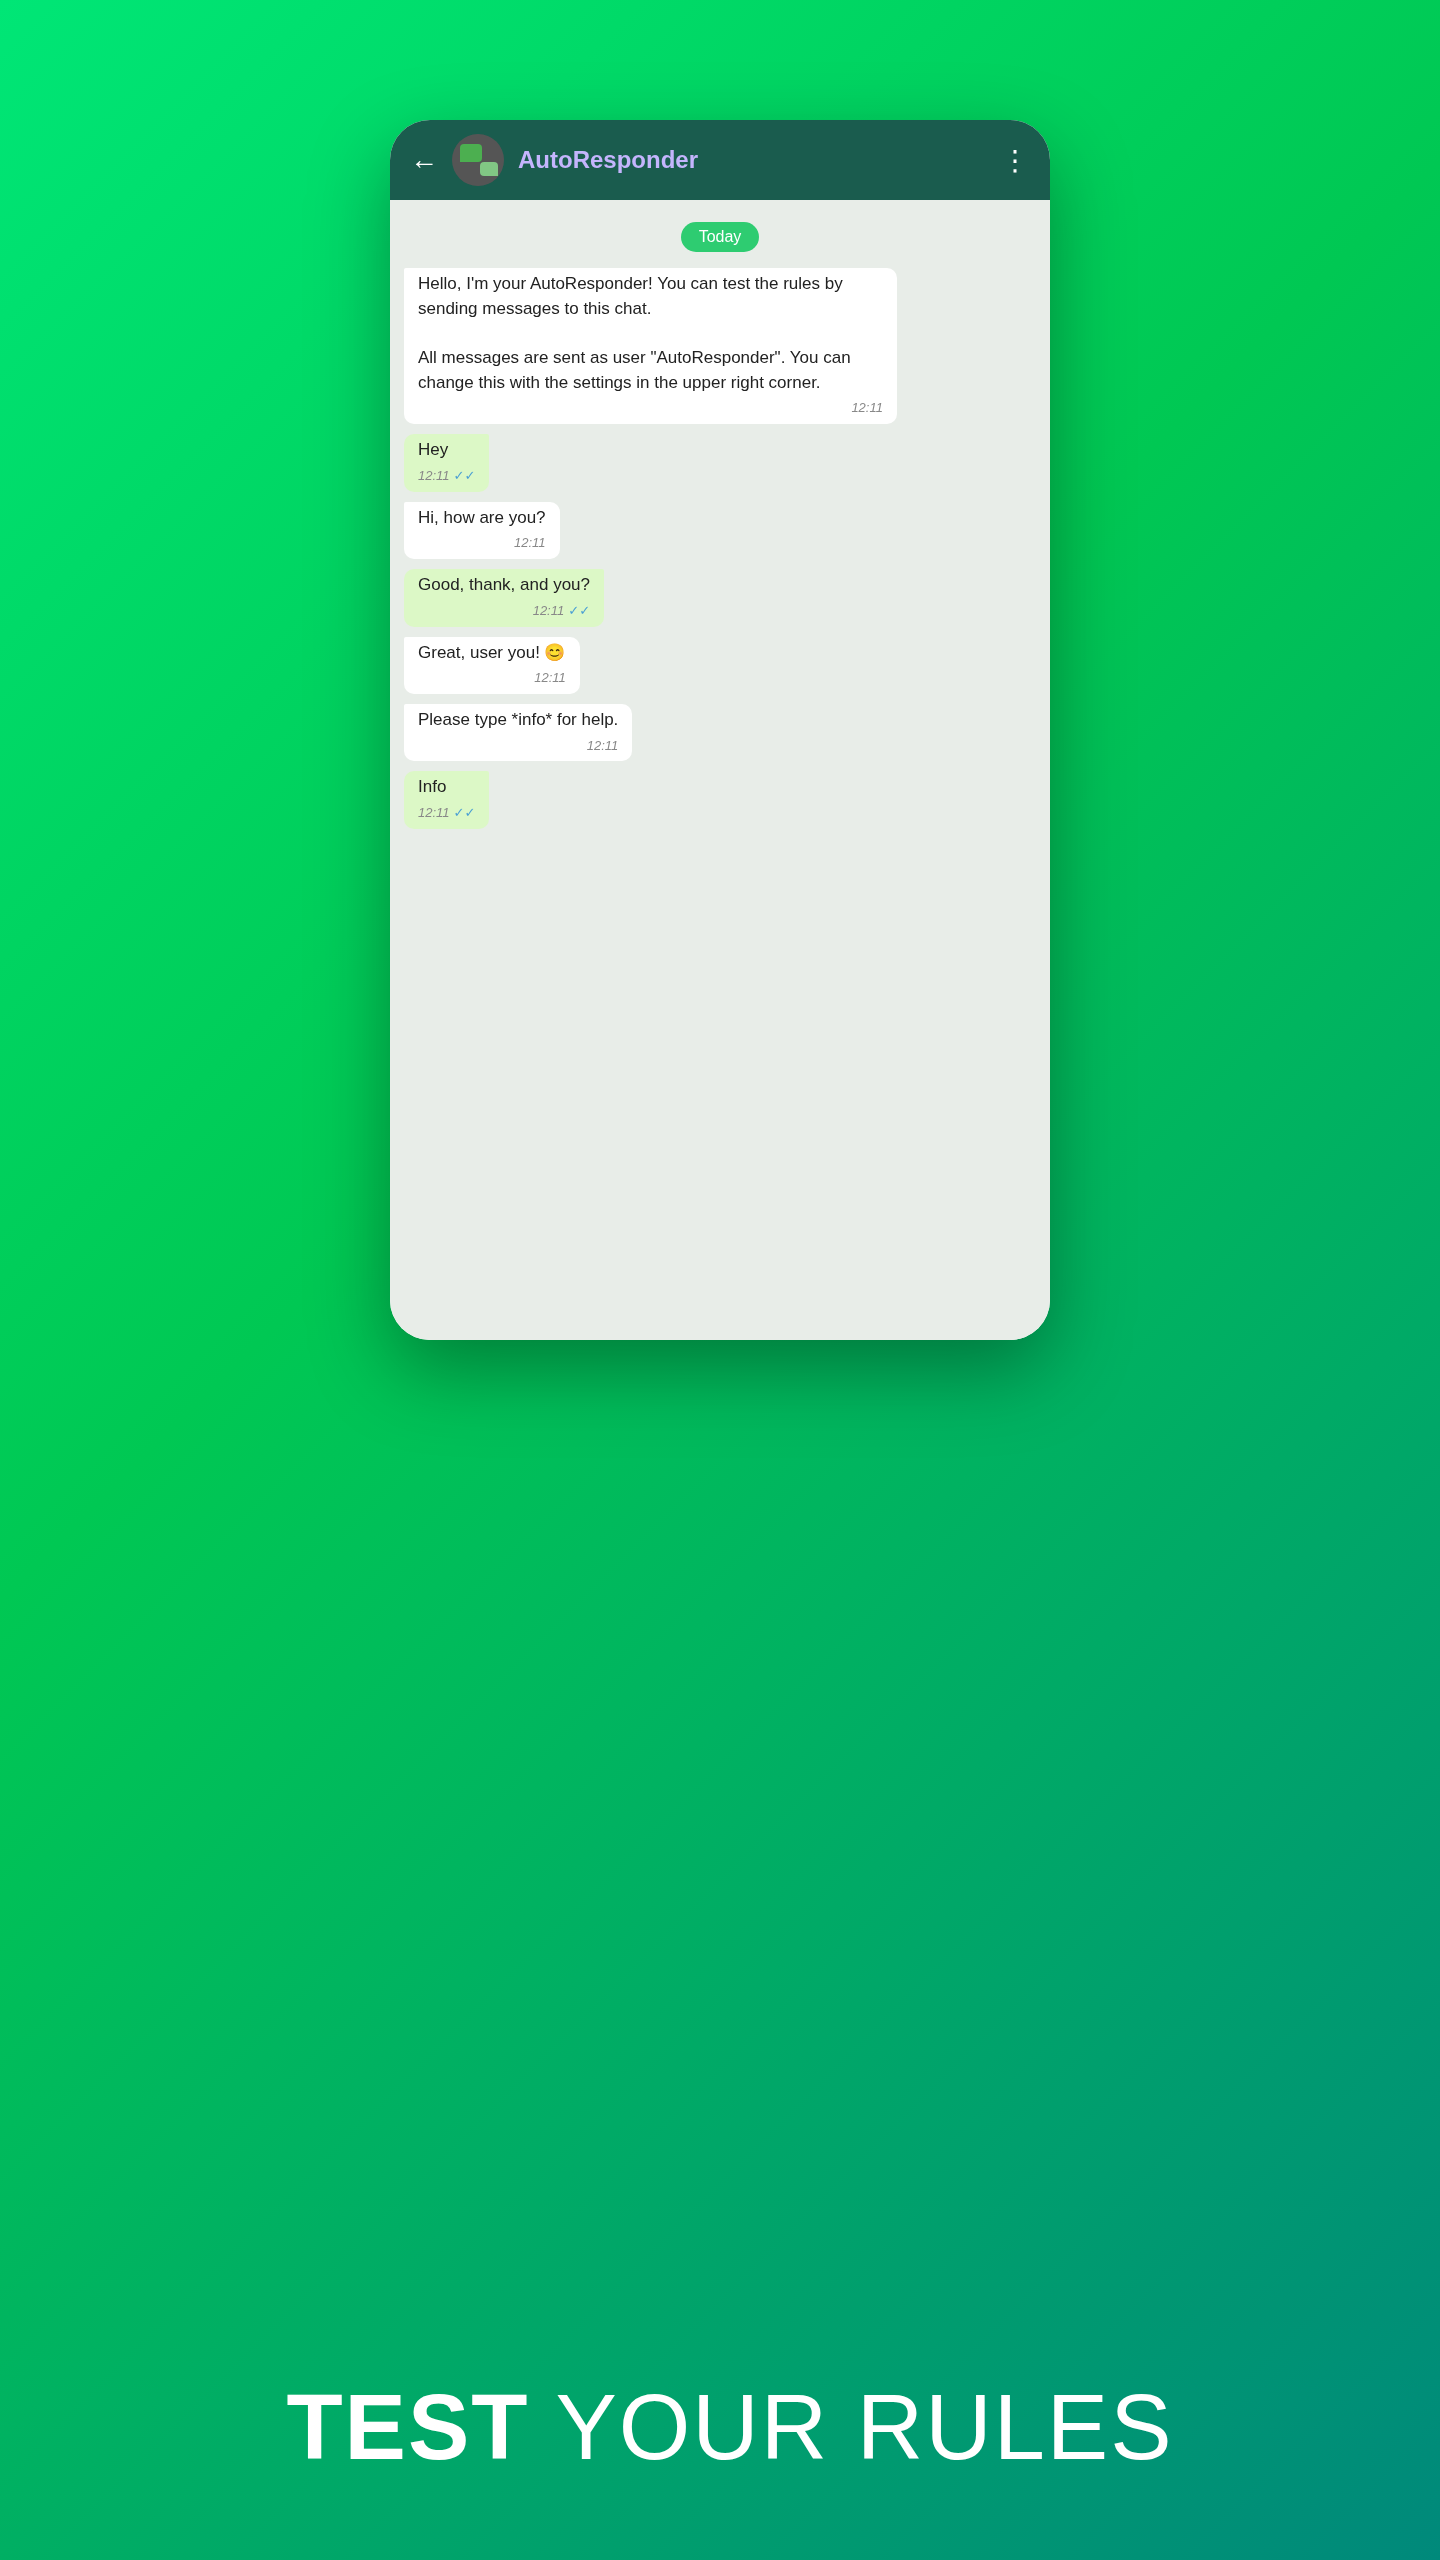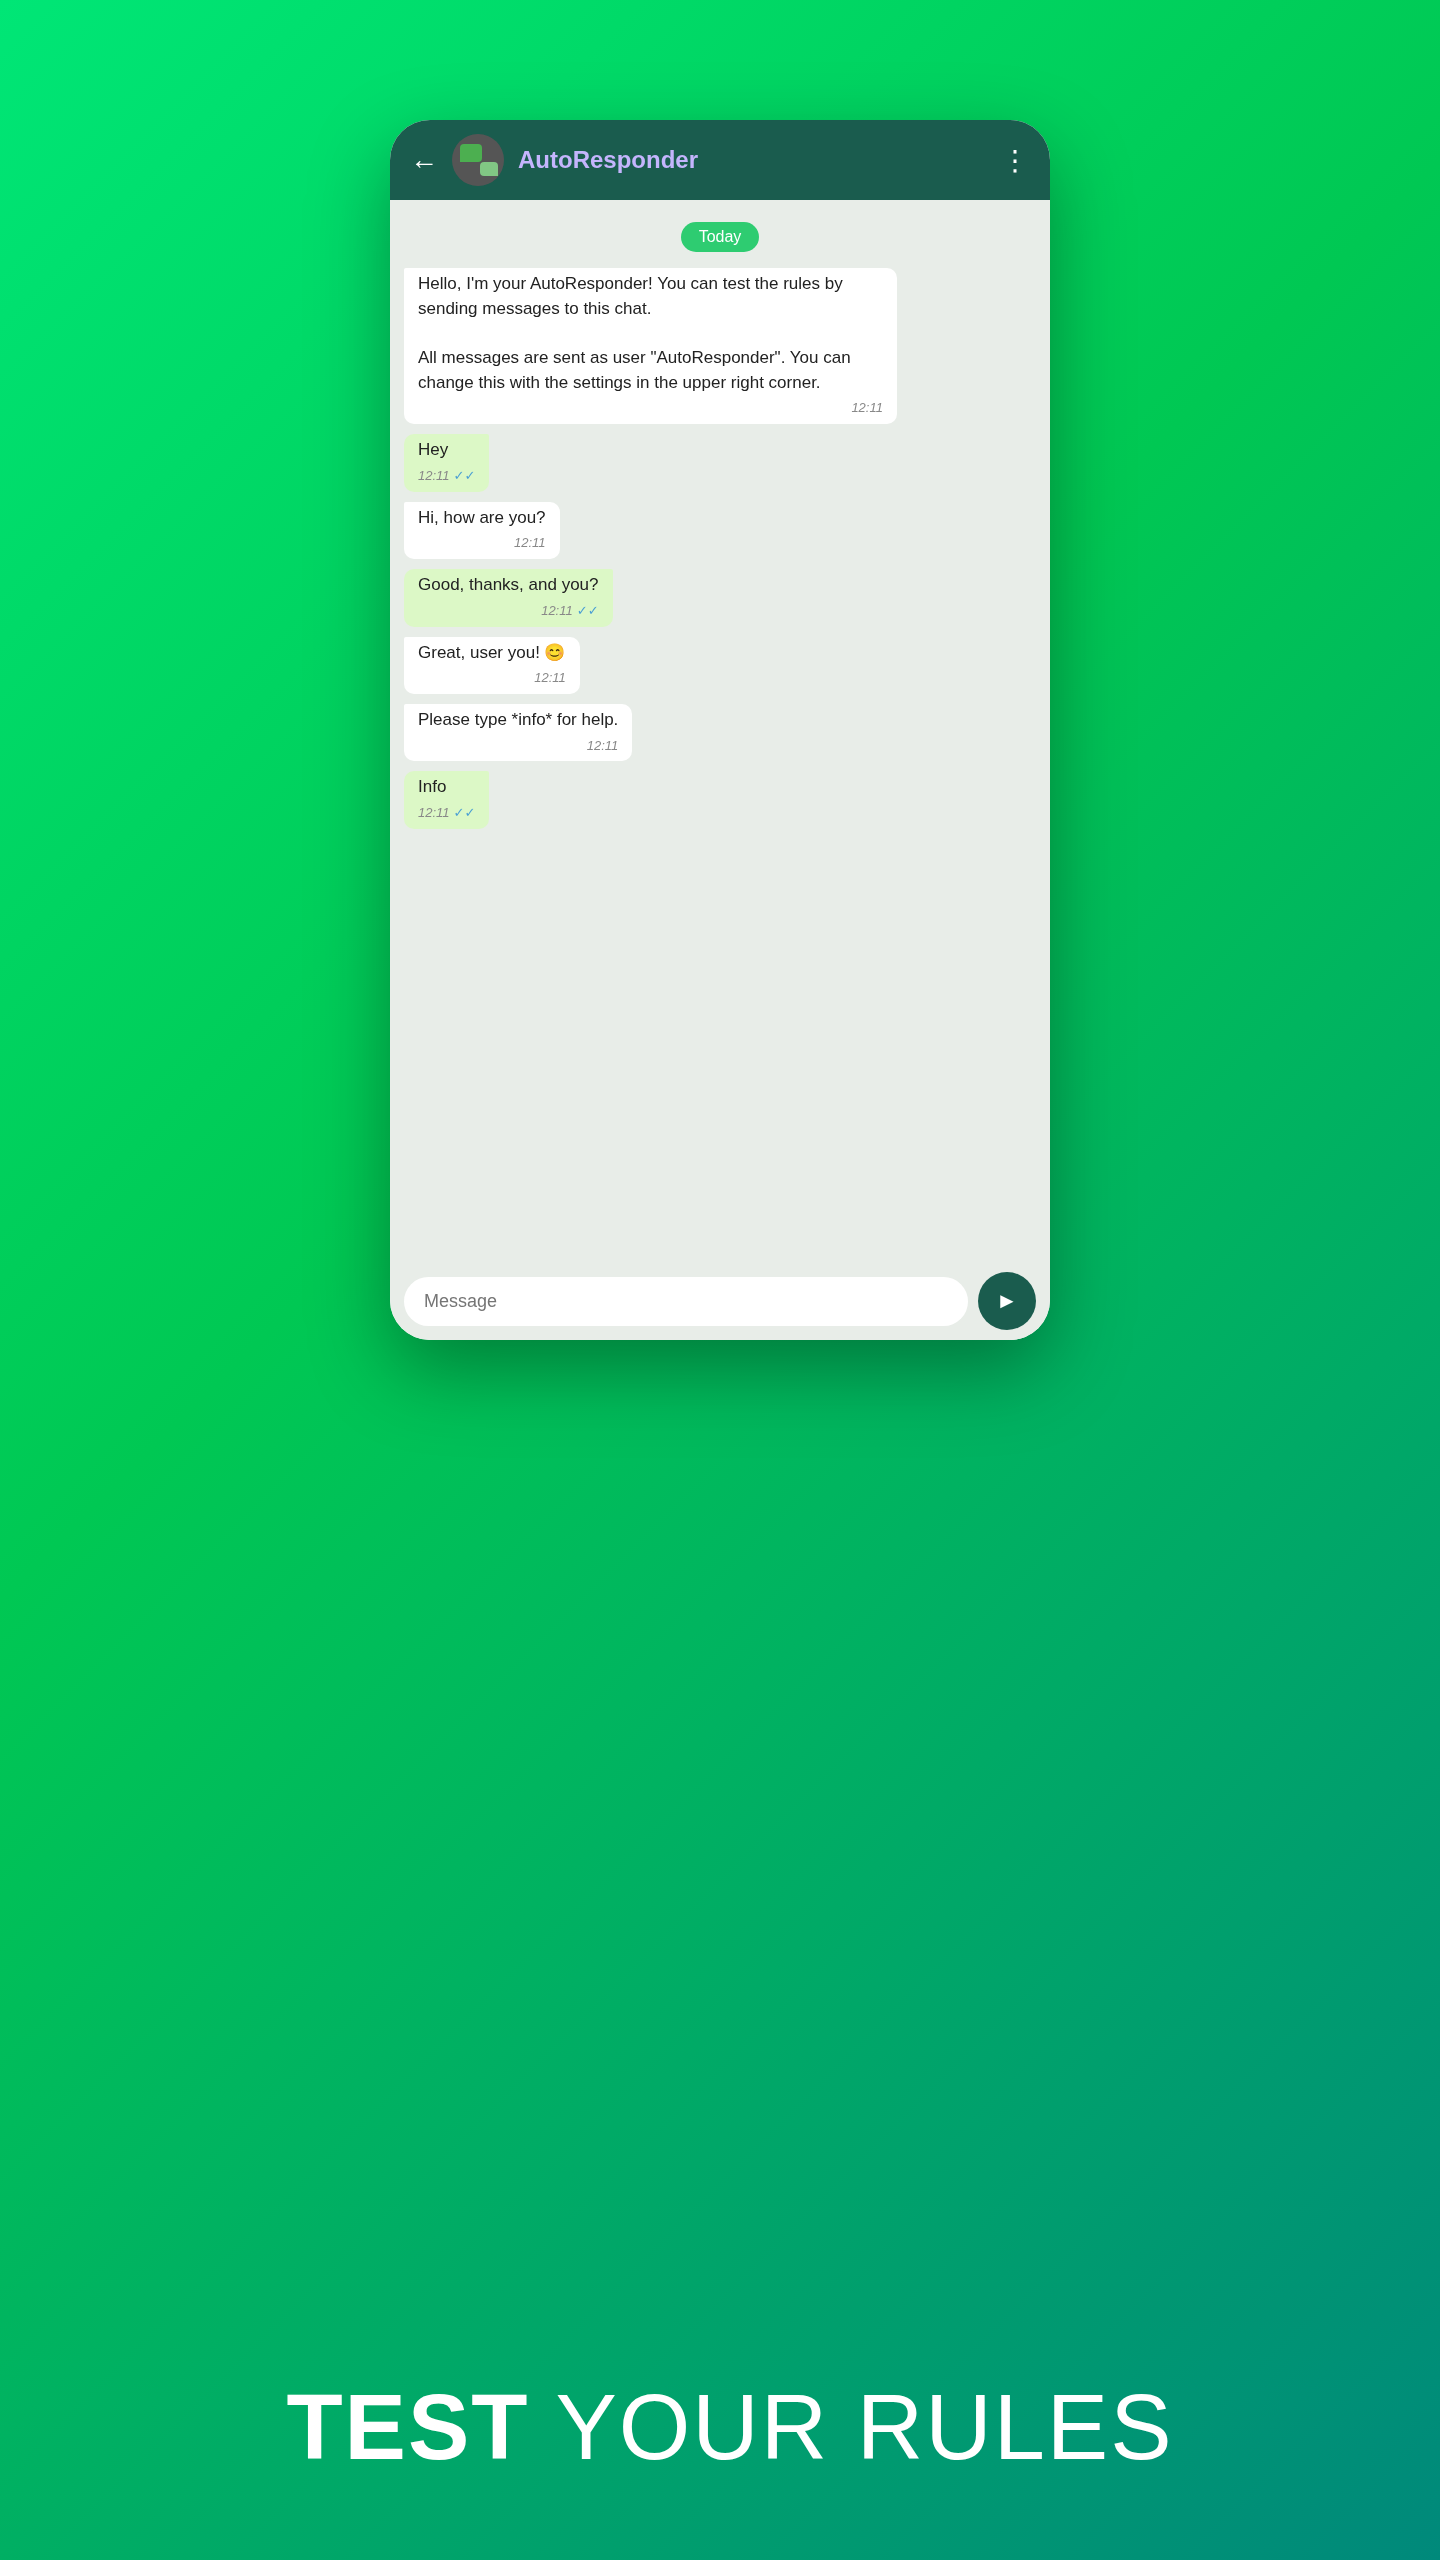--- a/index.html
+++ b/index.html
@@ -275,21 +275,21 @@
       <div class="bubble incoming-bubble">
         <span class="bubble-text">Hi, how are you?</span>
         <div class="bubble-meta">
           <span class="bubble-time">12:11</span>
         </div>
       </div>
     </div>
 
     <div class="msg-row outgoing">
       <div class="bubble outgoing-bubble">
-        <span class="bubble-text">Good, thanks, and you?</span>
+        <span class="bubble-text">Good, thank, and you?</span>
         <div class="bubble-meta">
           <span class="bubble-time">12:11</span>
           <span class="check-icon">✓✓</span>
         </div>
       </div>
     </div>
 
     <div class="msg-row incoming">
       <div class="bubble incoming-bubble">
         <span class="bubble-text">Great, user you! 😊</span>
@@ -314,24 +314,18 @@
         <div class="bubble-meta">
           <span class="bubble-time">12:11</span>
           <span class="check-icon">✓✓</span>
         </div>
       </div>
     </div>
 
 
   </div>
 
-  <div class="input-area">
-    <input class="message-input" type="text" placeholder="Message" style="">
-    <button class="send-button">
-      <span class="send-button-icon">►</span>
-    </button>
-  </div>
 
 </div>
 
 <div class="bottom-text">
   <span class="bold-part">TEST</span><span class="light-part"> YOUR RULES</span>
 </div>
 
 </body></html>

